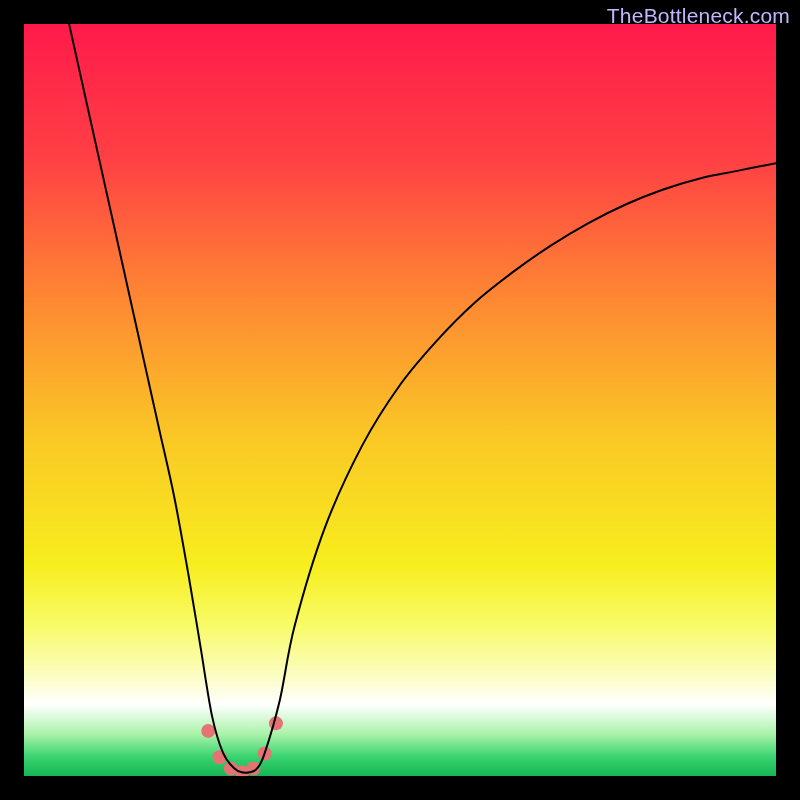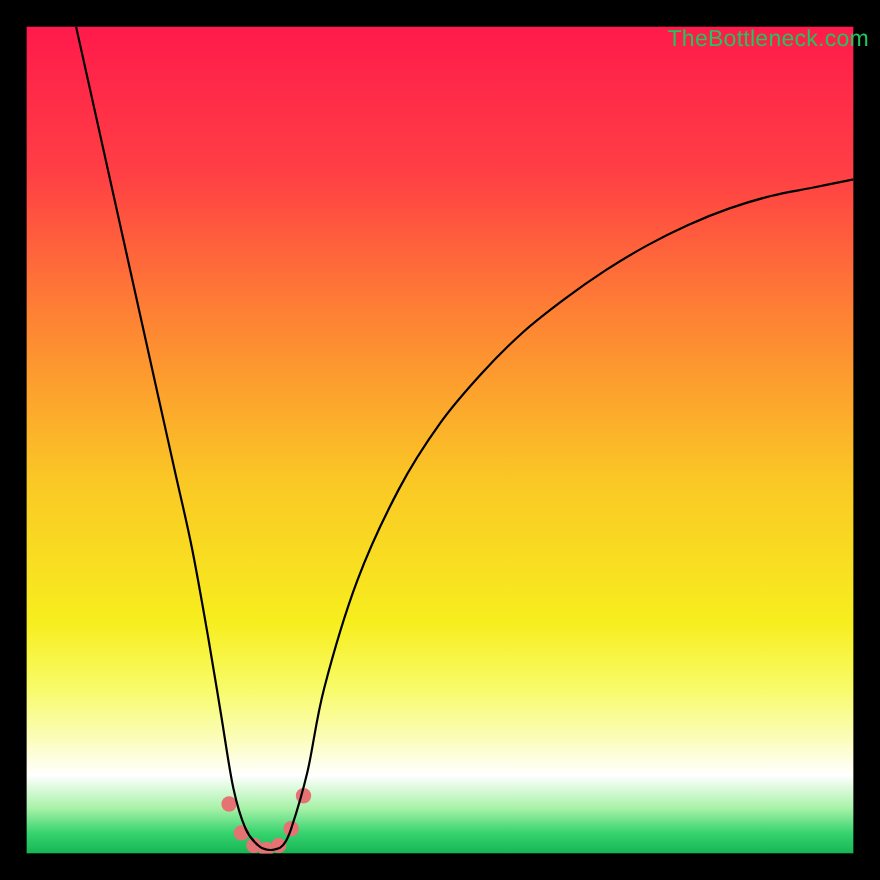--- a/index.html
+++ b/index.html
@@ -23,26 +23,25 @@
     position: absolute;
     left: 0;
     top: 0;
     width: 752px;
     height: 752px;
   }
   .watermark {
     position: absolute;
     top: 4px;
     right: 10px;
-    color: #22c55e;
+    color: #c4b5fd;
     font-size: 21px;
     font-weight: 500;
     letter-spacing: 0.2px;
     user-select: none;
-    margin-top: 20px;
   }
   svg { display: block; }
 </style>
 </head>
 <body>
 
 <div class="frame">
   <svg class="plot-area" viewBox="0 0 752 752" width="752" height="752" preserveAspectRatio="none">
     <defs>
       <linearGradient id="bg-grad" x1="0" y1="0" x2="0" y2="1">

